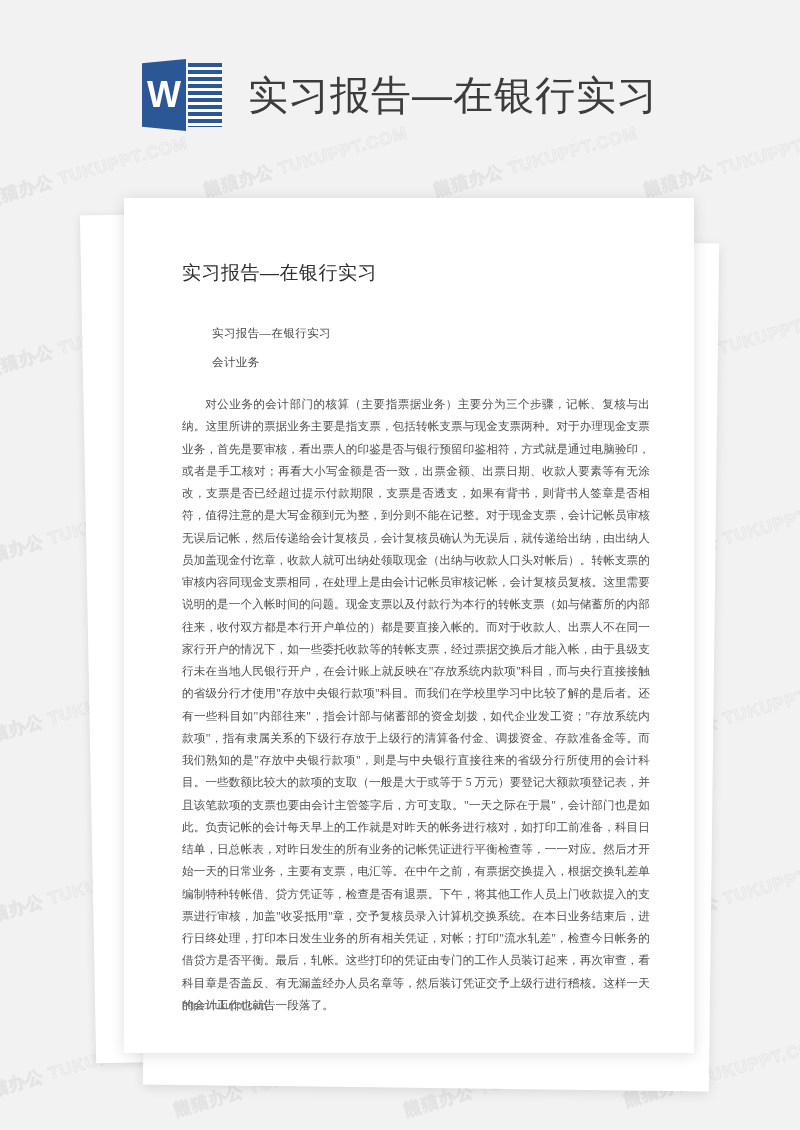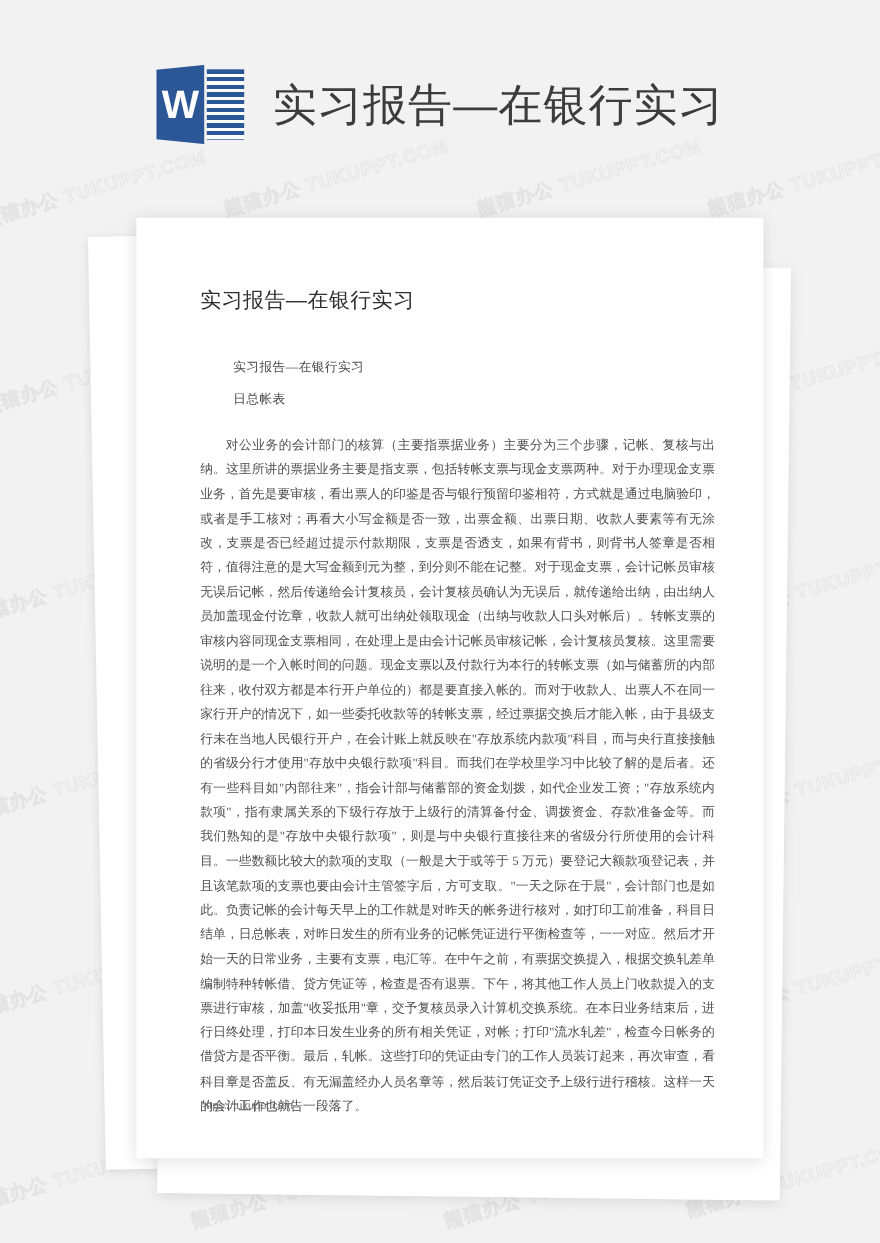--- a/index.html
+++ b/index.html
@@ -214,20 +214,20 @@
   <div class="sheet" id="sheet-back-right"></div>
 
   <div class="sheet" id="sheet-front">
 
     <div id="page-body">
 
       <h1 id="doc-title">实习报告—在银行实习</h1>
 
       <p class="doc-line">实习报告—在银行实习</p>
 
-      <p class="doc-line">日总帐表</p>
+      <p class="doc-line">会计业务</p>
 
       <p id="doc-para">对公业务的会计部门的核算（主要指票据业务）主要分为三个步骤，记帐、复核与出纳。这里所讲的票据业务主要是指支票，包括转帐支票与现金支票两种。对于办理现金支票业务，首先是要审核，看出票人的印鉴是否与银行预留印鉴相符，方式就是通过电脑验印，或者是手工核对；再看大小写金额是否一致，出票金额、出票日期、收款人要素等有无涂改，支票是否已经超过提示付款期限，支票是否透支，如果有背书，则背书人签章是否相符，值得注意的是大写金额到元为整，到分则不能在记整。对于现金支票，会计记帐员审核无误后记帐，然后传递给会计复核员，会计复核员确认为无误后，就传递给出纳，由出纳人员加盖现金付讫章，收款人就可出纳处领取现金（出纳与收款人口头对帐后）。转帐支票的审核内容同现金支票相同，在处理上是由会计记帐员审核记帐，会计复核员复核。这里需要说明的是一个入帐时间的问题。现金支票以及付款行为本行的转帐支票（如与储蓄所的内部往来，收付双方都是本行开户单位的）都是要直接入帐的。而对于收款人、出票人不在同一家行开户的情况下，如一些委托收款等的转帐支票，经过票据交换后才能入帐，由于县级支行未在当地人民银行开户，在会计账上就反映在"存放系统内款项"科目，而与央行直接接触的省级分行才使用"存放中央银行款项"科目。而我们在学校里学习中比较了解的是后者。还有一些科目如"内部往来"，指会计部与储蓄部的资金划拨，如代企业发工资；"存放系统内款项"，指有隶属关系的下级行存放于上级行的清算备付金、调拨资金、存款准备金等。而我们熟知的是"存放中央银行款项"，则是与中央银行直接往来的省级分行所使用的会计科目。一些数额比较大的款项的支取（一般是大于或等于 5 万元）要登记大额款项登记表，并且该笔款项的支票也要由会计主管签字后，方可支取。"一天之际在于晨"，会计部门也是如此。负责记帐的会计每天早上的工作就是对昨天的帐务进行核对，如打印工前准备，科目日结单，日总帐表，对昨日发生的所有业务的记帐凭证进行平衡检查等，一一对应。然后才开始一天的日常业务，主要有支票，电汇等。在中午之前，有票据交换提入，根据交换轧差单编制特种转帐借、贷方凭证等，检查是否有退票。下午，将其他工作人员上门收款提入的支票进行审核，加盖"收妥抵用"章，交予复核员录入计算机交换系统。在本日业务结束后，进行日终处理，打印本日发生业务的所有相关凭证，对帐；打印"流水轧差"，检查今日帐务的借贷方是否平衡。最后，轧帐。这些打印的凭证由专门的工作人员装订起来，再次审查，看科目章是否盖反、有无漏盖经办人员名章等，然后装订凭证交予上级行进行稽核。这样一天的会计工作也就告一段落了。</p>
     </div>
 
     <div id="doc-footer-url">https://tukuppt.com</div>
   </div>
 </div>
 
 </body></html>

